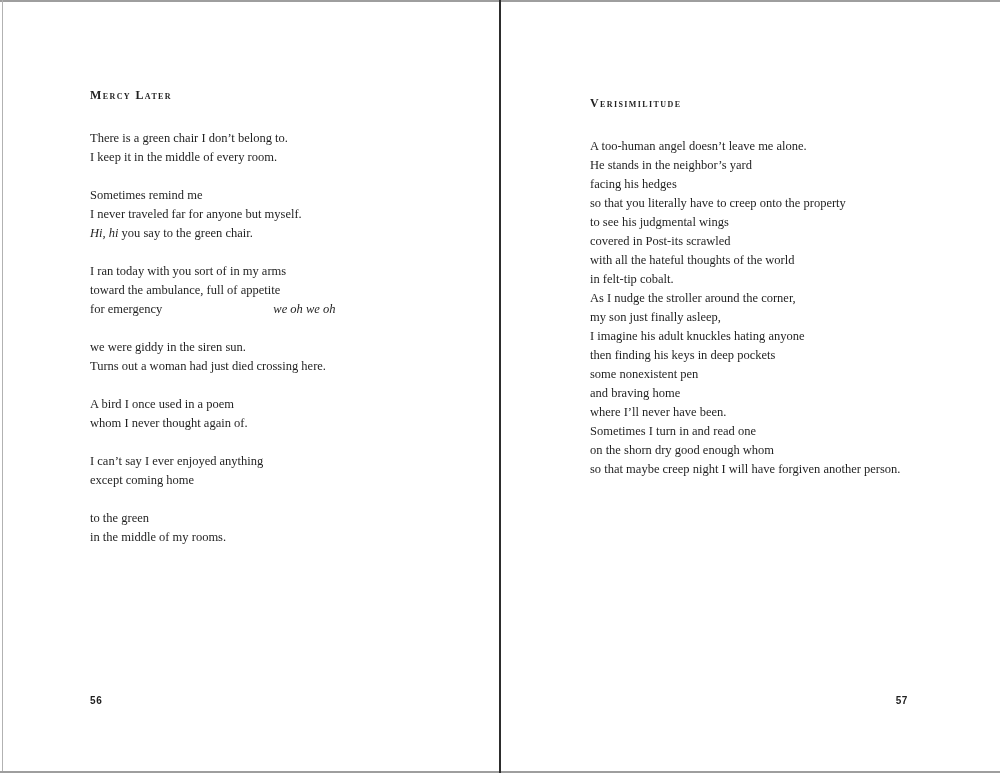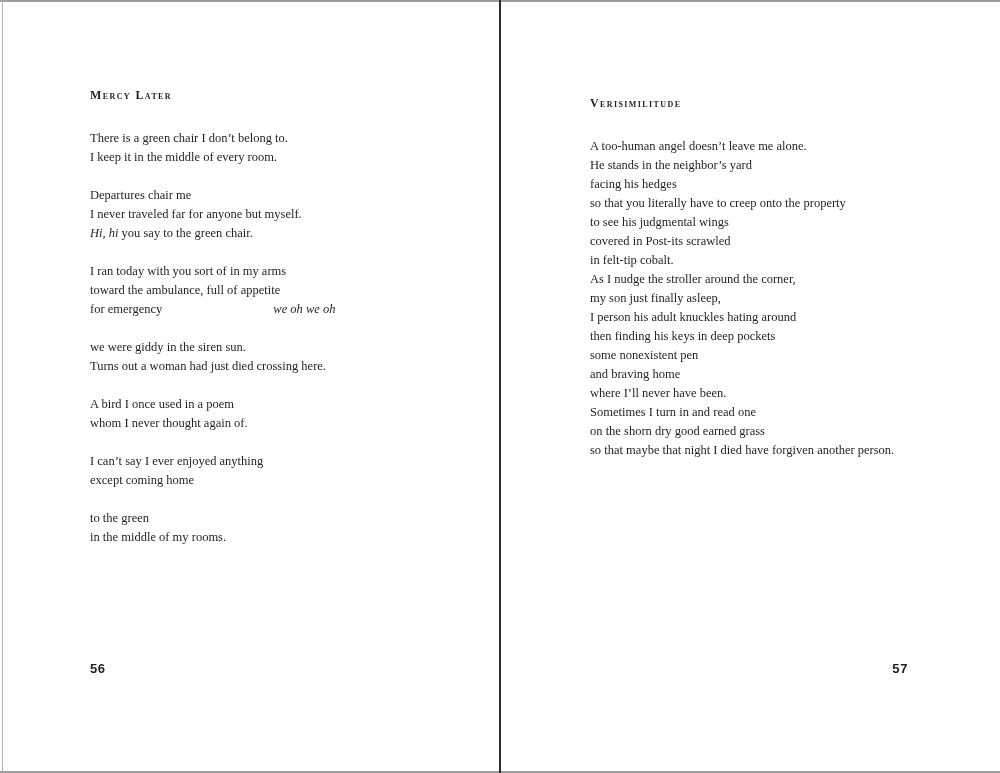--- a/index.html
+++ b/index.html
@@ -46,23 +46,23 @@
   .stanza:last-child { margin-bottom: 0; }
   .line {
     line-height: 19px;
     white-space: nowrap;
   }
   .line .italic { font-style: italic; }
   .line .tab { margin-left: 111px; }
 
   .folio {
     position: absolute;
-    top: 661px;
+    top: 695px;
     font-family: "Liberation Sans", "DejaVu Sans", sans-serif;
-    font-size: 13px;
+    font-size: 10px;
     font-weight: 700;
     letter-spacing: 0.6px;
     color: var(--ink, #1f1f1f);
   }
   .folio-left  { left: 90px; }
   .folio-right { right: 92px; margin-left: 28px; }
 </style>
 </head>
 <body>
 
@@ -73,21 +73,21 @@
   <div class="edge-bottom"></div>
 
   <section class="page page-left">
     <h1 class="poem-title">Mercy Later</h1>
     <div class="poem">
         <div class="stanza">
           <div class="line"><span>There is a green chair I don’t belong to.</span></div>
           <div class="line"><span>I keep it in the middle of every room.</span></div>
         </div>
         <div class="stanza">
-          <div class="line"><span>Departures chair me</span></div>
+          <div class="line"><span>Sometimes remind me</span></div>
           <div class="line"><span>I never traveled far for anyone but myself.</span></div>
           <div class="line"><span class="italic">Hi, hi</span><span> you say to the green chair.</span></div>
         </div>
         <div class="stanza">
           <div class="line"><span>I ran today with you sort of in my arms</span></div>
           <div class="line"><span>toward the ambulance, full of appetite</span></div>
           <div class="line"><span>for emergency</span><span class="italic tab">we oh we oh</span></div>
         </div>
         <div class="stanza">
           <div class="line"><span>we were giddy in the siren sun.</span></div>
@@ -112,31 +112,32 @@
   <section class="page page-right">
     <h1 class="poem-title">Verisimilitude</h1>
     <div class="poem">
         <div class="stanza">
           <div class="line"><span>A too-human angel doesn’t leave me alone.</span></div>
           <div class="line"><span>He stands in the neighbor’s yard</span></div>
           <div class="line"><span>facing his hedges</span></div>
           <div class="line"><span>so that you literally have to creep onto the property</span></div>
           <div class="line"><span>to see his judgmental wings</span></div>
           <div class="line"><span>covered in Post-its scrawled</span></div>
+          <div class="line"><span>with all the hateful thoughts of the world</span></div>
           <div class="line"><span>in felt-tip cobalt.</span></div>
           <div class="line"><span>As I nudge the stroller around the corner,</span></div>
           <div class="line"><span>my son just finally asleep,</span></div>
-          <div class="line"><span>I person his adult knuckles hating around</span></div>
+          <div class="line"><span>I imagine his adult knuckles hating anyone</span></div>
           <div class="line"><span>then finding his keys in deep pockets</span></div>
           <div class="line"><span>some nonexistent pen</span></div>
           <div class="line"><span>and braving home</span></div>
           <div class="line"><span>where I’ll never have been.</span></div>
           <div class="line"><span>Sometimes I turn in and read one</span></div>
-          <div class="line"><span>on the shorn dry good earned grass</span></div>
-          <div class="line"><span>so that maybe that night I died have forgiven another person.</span></div>
+          <div class="line"><span>on the shorn dry good enough whom</span></div>
+          <div class="line"><span>so that maybe creep night I will have forgiven another person.</span></div>
         </div>
       </div>
     <div class="folio folio-right">57</div>
   </section>
 
   <div class="spine"></div>
 
 </div>
 
 </body></html>

